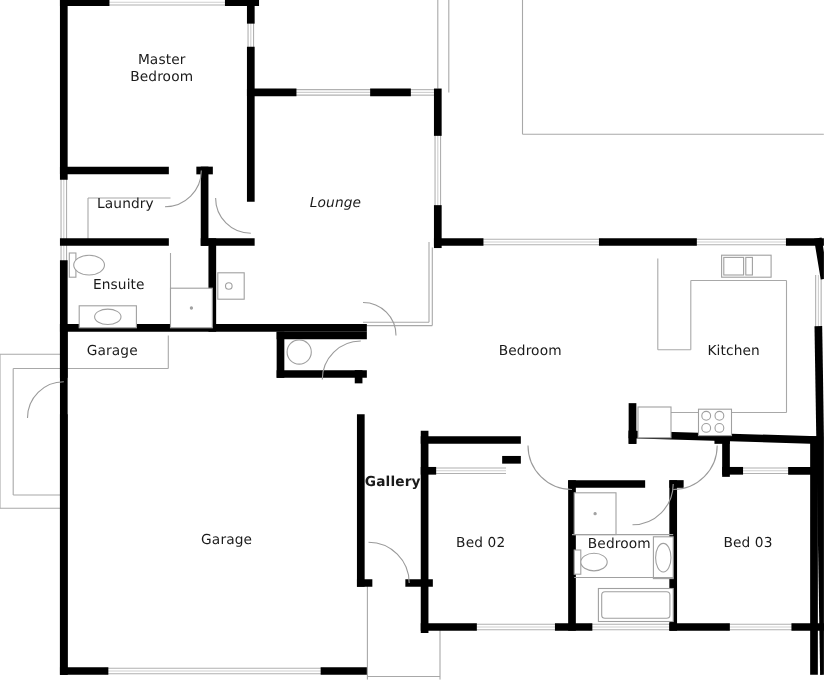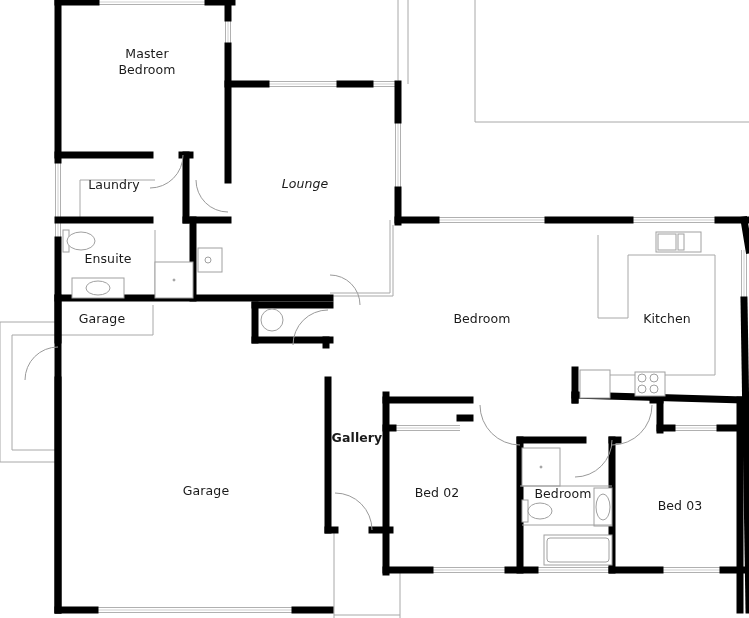--- a/index.html
+++ b/index.html
@@ -256,14 +256,14 @@
   <div class="label" style="left: 114px; top: 185px;">Laundry</div>
   <div class="label" style="left: 305px; top: 184px; font-style: italic;">Lounge</div>
   <div class="label" style="left: 108px; top: 259px;">Ensuite</div>
   <div class="label" style="left: 102px; top: 319px;">Garage</div>
   <div class="label" style="left: 482px; top: 319px;">Bedroom</div>
   <div class="label" style="left: 667px; top: 319px;">Kitchen</div>
   <div class="label" style="left: 357px; top: 438px; font-weight: bold;">Gallery</div>
   <div class="label" style="left: 206px; top: 491px;">Garage</div>
   <div class="label" style="left: 419px; top: 493px; margin-left: 18px;">Bed 02</div>
   <div class="label" style="left: 563px; top: 494px;">Bedroom</div>
-  <div class="label" style="left: 680px; top: 506px;">Bed 03</div>
+  <div class="label" style="left: 680px; top: 493px;">Bed 03</div>
 </div>
 
 </body></html>

